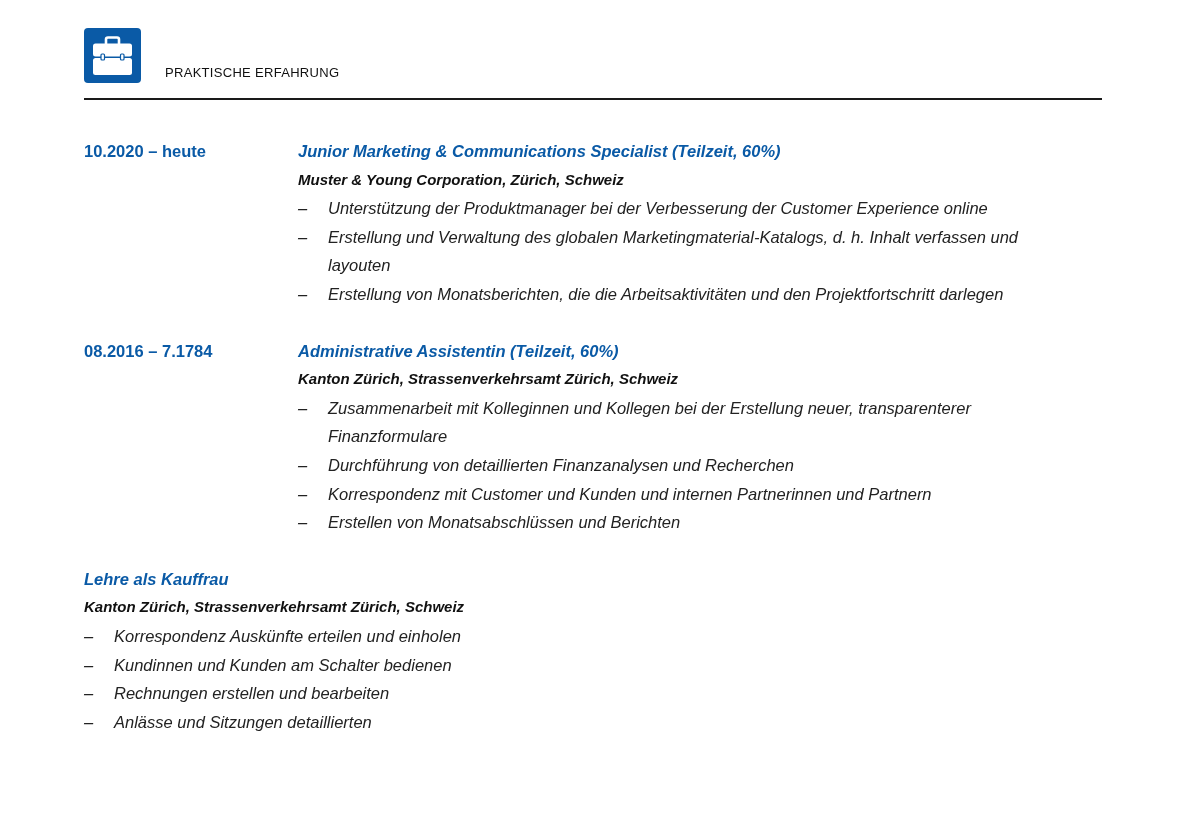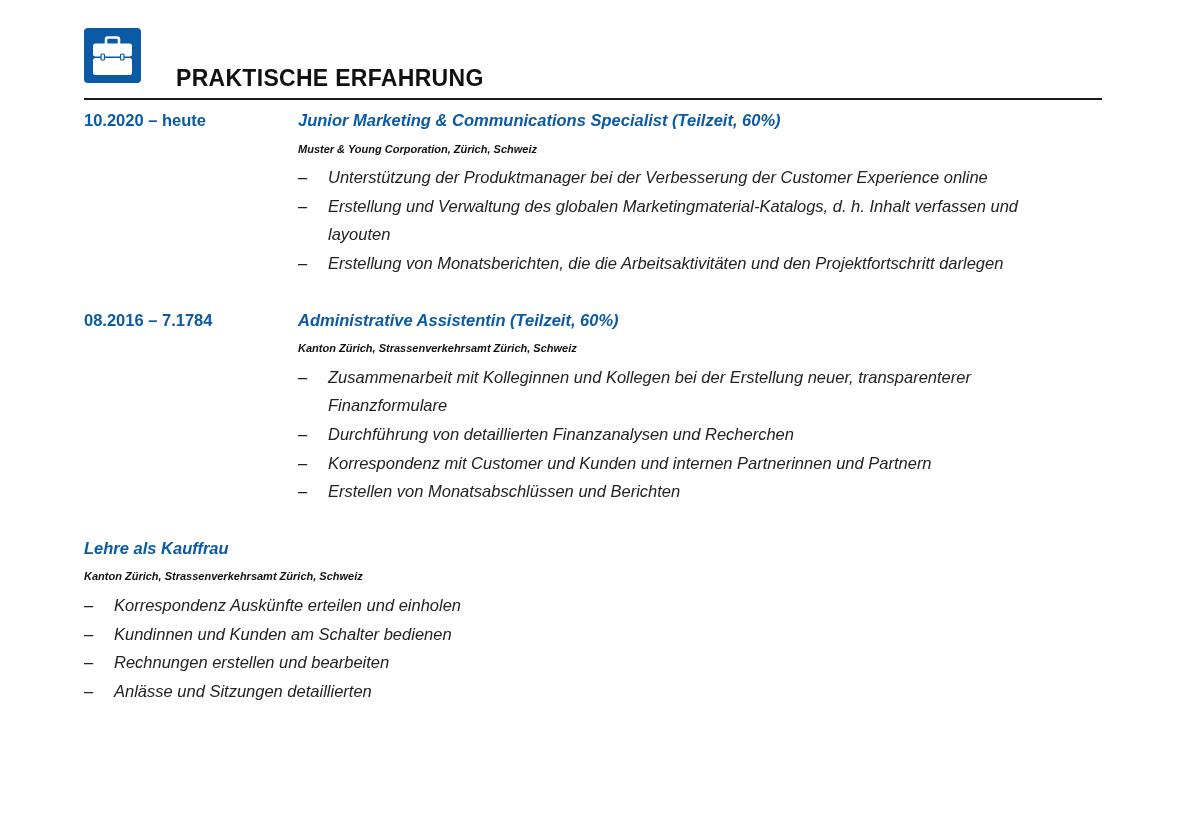--- a/index.html
+++ b/index.html
@@ -31,41 +31,41 @@
       background: #0a5aa6;
       border-radius: 4px;
     }
     .section-icon svg {
       position: absolute;
       left: 0; top: 0;
       width: 57px; height: 55px;
     }
     .section-title {
       position: absolute;
-      left: 92px;
+      left: 81px;
       top: 37px;
-      font-size: 23px;
-      font-weight: bold;
+      font-size: 13px;
+      font-weight: normal;
       letter-spacing: 0.3px;
       color: #111111;
       white-space: nowrap;
     }
     .section-rule {
       position: absolute;
       left: 0;
       top: 70px;
       width: 1018px;
       height: 2px;
       background: #1a1a1a;
     }
 
     .entries {
       position: absolute;
       left: 84px;
-      top: 106px;
+      top: 137px;
       width: 1018px;
     }
     .entry {
       position: relative;
       display: flex;
       margin-bottom: 28px;
     }
     .entry-date {
       width: 214px;
       flex: 0 0 214px;
@@ -82,21 +82,21 @@
     .entry-title {
       color: #0a5aa6;
       font-weight: bold;
       font-size: 16.5px;
       line-height: 28.6px;
       white-space: nowrap;
     }
     .entry-org {
       color: #111111;
       font-weight: bold;
-      font-size: 11px;
+      font-size: 15px;
       line-height: 28.6px;
       white-space: nowrap;
     }
     .bullets {
       list-style: none;
       margin: 0;
       padding: 0;
     }
     .bullet {
       display: flex;

